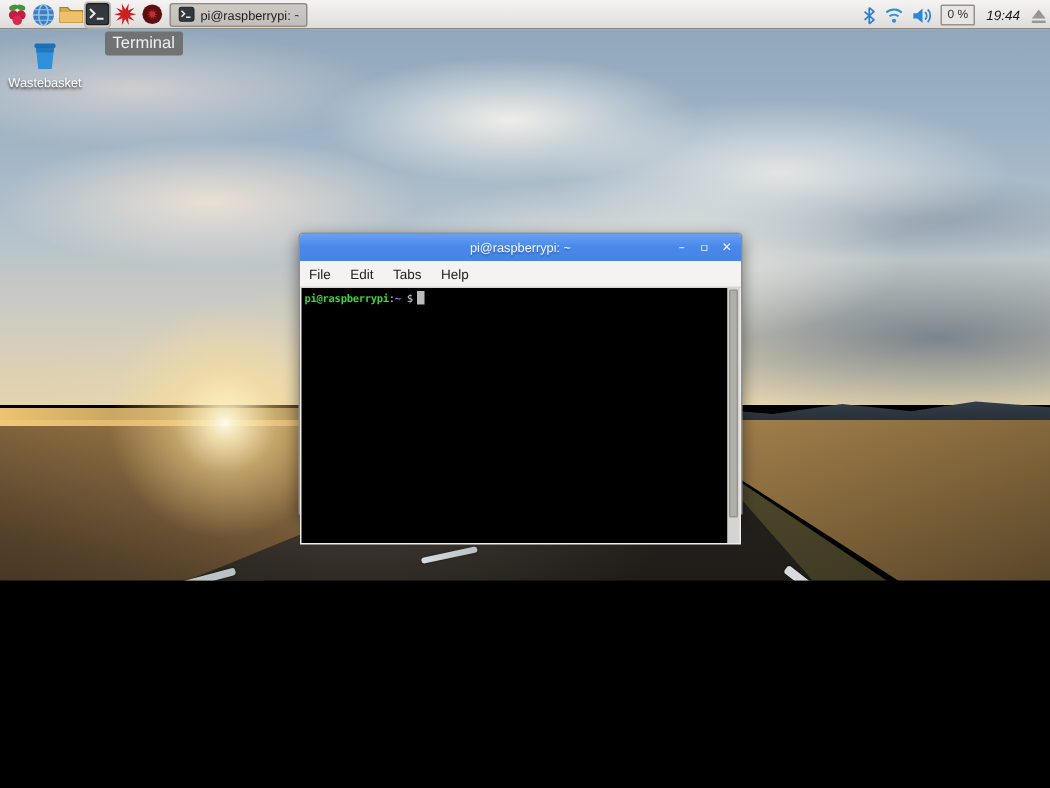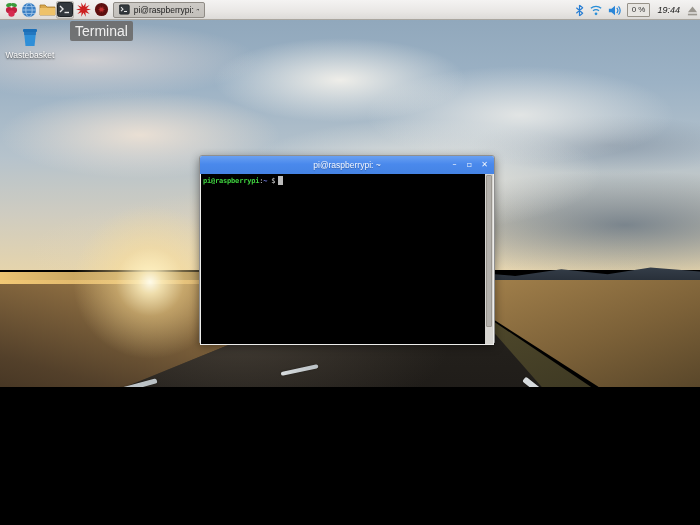--- a/index.html
+++ b/index.html
@@ -66,21 +66,21 @@
     background:linear-gradient(180deg,#cdcac6,#c2bfba);border:1px solid #8f8b85;border-radius:2px;
     box-sizing:border-box;max-width:92px;}
   .win-button .lbl{font-size:8.5px;color:#1c1c1c;white-space:nowrap;overflow:hidden;}
   .tb-right{position:absolute;right:2px;top:0;height:20px;display:flex;align-items:center;gap:5px;}
   .cpu-box{border:1px solid #979289;background:#e8e6e2;font-size:8px;color:#333;
     padding:1px 4px;border-radius:1px;line-height:10px;}
   .clock{font-size:9px;color:#1a1a1a;padding:0 2px;font-style:italic;}
 
   
   .tooltip{position:absolute;left:70px;top:21px;background:rgba(108,108,108,.92);color:#efefef;
-    font-size:14px;padding:2px 5px;border-radius:2px;z-index:60;}
+    font-size:11px;padding:2px 5px;border-radius:2px;z-index:60;}
 
   
   .window{position:absolute;left:199px;top:155px;width:296px;height:188px;z-index:40;
     border:1px solid #8f8f8f;border-radius:3px 3px 0 0;box-sizing:border-box;
     box-shadow:0 3px 10px rgba(0,0,0,.45);background:#ededeb;}
   .titlebar{height:18px;background:linear-gradient(180deg,#69a0f2 0%,#4a89ec 45%,#4583e4 100%);
     border-radius:2px 2px 0 0;position:relative;display:flex;align-items:center;justify-content:center;}
   .titlebar .title{font-size:8.5px;color:#f4f8ff;text-shadow:0 1px 1px rgba(0,0,0,.25);}
   .win-controls{position:absolute;right:4px;top:0;height:18px;display:flex;align-items:center;gap:4px;}
   .wc{width:11px;height:11px;display:flex;align-items:center;justify-content:center;
@@ -210,20 +210,26 @@
 
   <div class="window">
     <div class="titlebar">
       <span class="title">pi@raspberrypi: ~</span>
       <div class="win-controls">
         <div class="wc">–</div>
         <div class="wc">▫</div>
         <div class="wc">✕</div>
       </div>
     </div>
+    <div class="menubar">
+      <span class="mi">File</span>
+      <span class="mi">Edit</span>
+      <span class="mi">Tabs</span>
+      <span class="mi">Help</span>
+    </div>
     <div class="term">
       <div class="term-screen"><span class="p-green">pi@raspberrypi</span><span class="p-dim">:</span><span class="p-blue">~</span><span class="p-dim"> $</span><span class="cursor"></span></div>
       <div class="scrollbar">
         <div class="scroll-thumb"></div>
       </div>
     </div>
   </div>
 
 </div>
 

